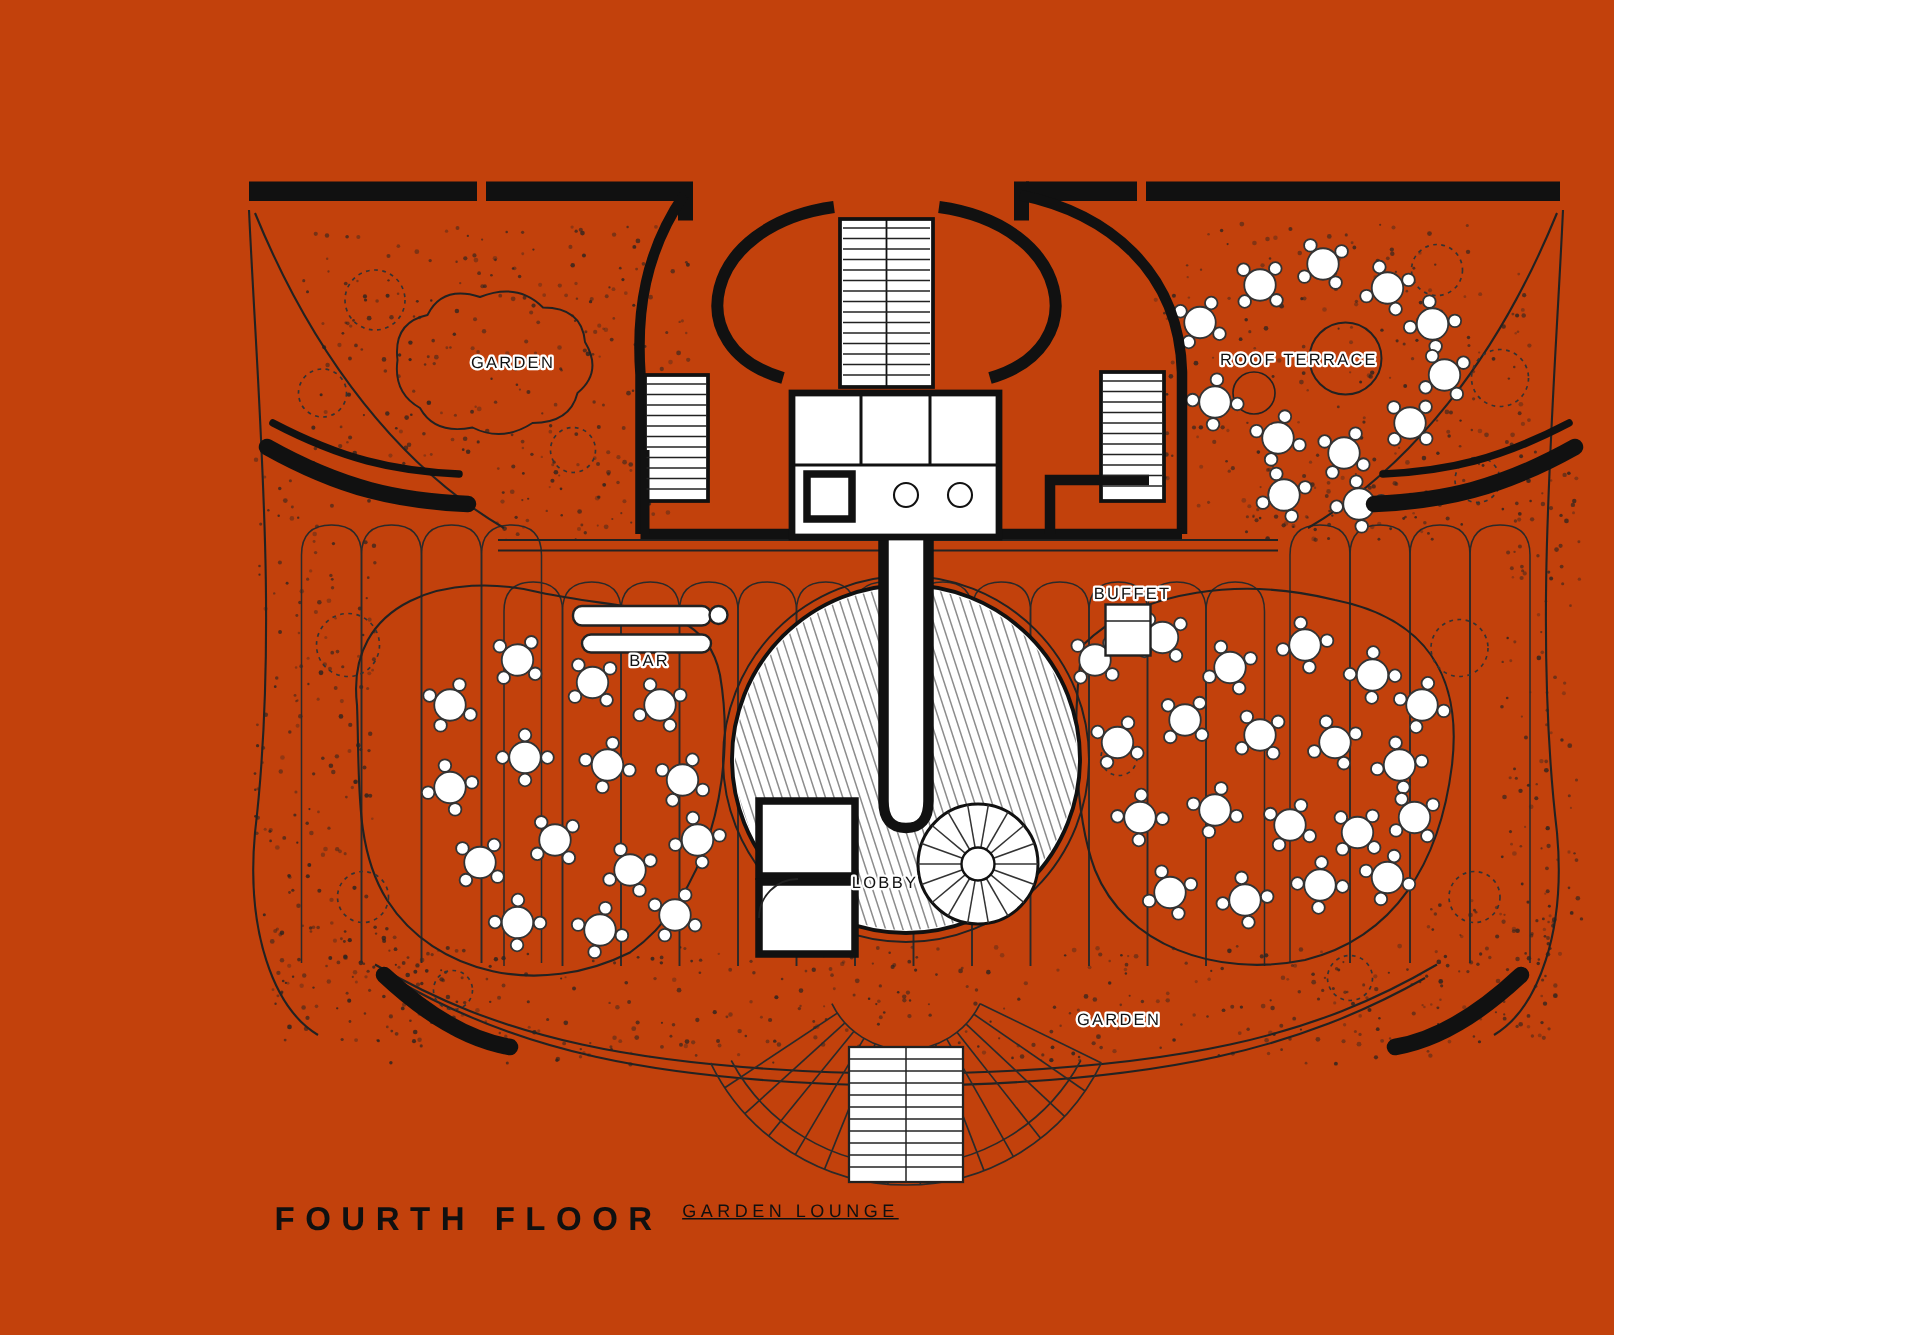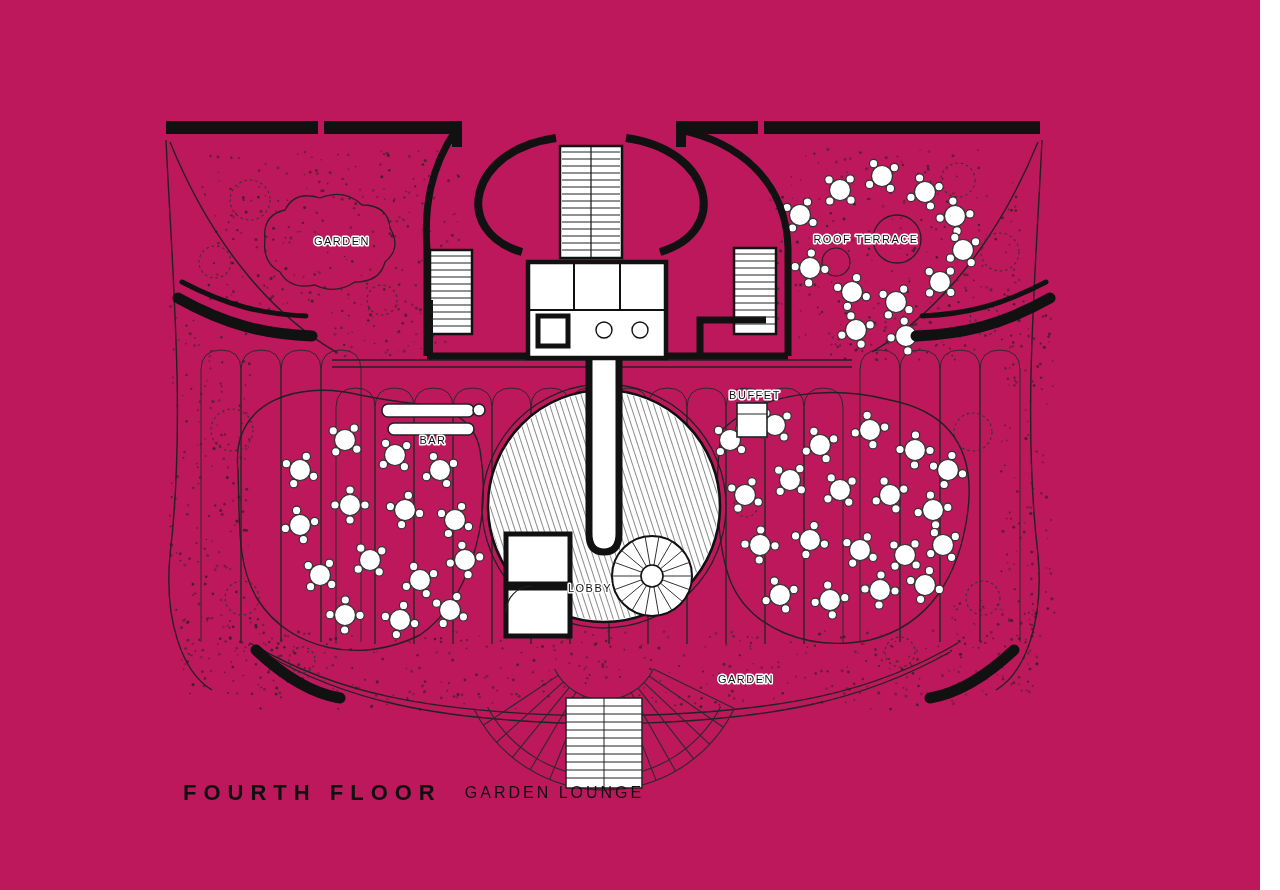--- a/index.html
+++ b/index.html
@@ -1,23 +1,23 @@
 <!DOCTYPE html>
 <html><head>
 <meta charset="utf-8">
 <style>
   html,body{margin:0;padding:0;background:#fff;}
-  #page{position:relative;width:1260px;height:890px;background:#be185d;overflow:hidden;
+  #page{position:relative;width:1076px;height:890px;background:#c2410c;overflow:hidden;
         font-family:"Liberation Sans",sans-serif;}
   #plan{position:absolute;left:0;top:0;}
   .plan-label{font-family:"Liberation Sans",sans-serif;font-size:11px;letter-spacing:1.5px;
               fill:#111;paint-order:stroke;stroke:#fff;stroke-width:3px;stroke-linejoin:round;}
-  #titleblock{position:absolute;left:183px;top:780px;display:flex;align-items:center;color:#101010;}
+  #titleblock{position:absolute;left:183px;top:800px;display:flex;align-items:flex-start;color:#101010;}
   #title-main{font-size:22px;font-weight:bold;letter-spacing:7px;}
-  #title-sub{font-size:16px;letter-spacing:3px;margin-left:23px;}
+  #title-sub{font-size:12px;letter-spacing:3px;margin-left:13px;text-decoration:underline;}
   #watermark{position:absolute;right:14px;top:804px;display:flex;align-items:center;gap:4px;
              color:#c7c7c7;font-size:30px;letter-spacing:1px;white-space:nowrap;}
 </style>
 </head>
 <body>
 
 <div id="page">
 
 <svg id="plan" width="1280" height="890" viewBox="0 0 1280 890">
   <defs>

